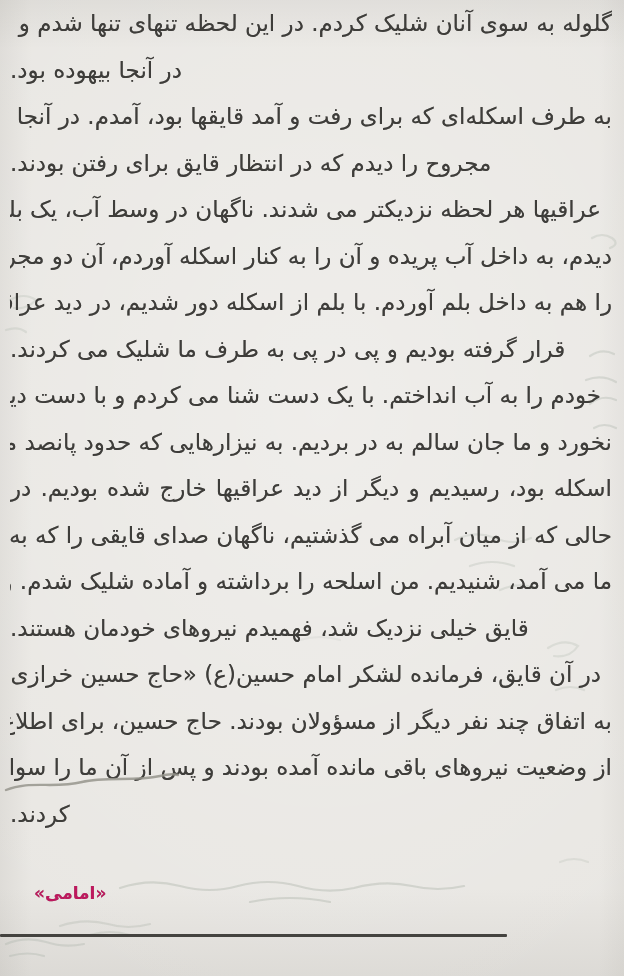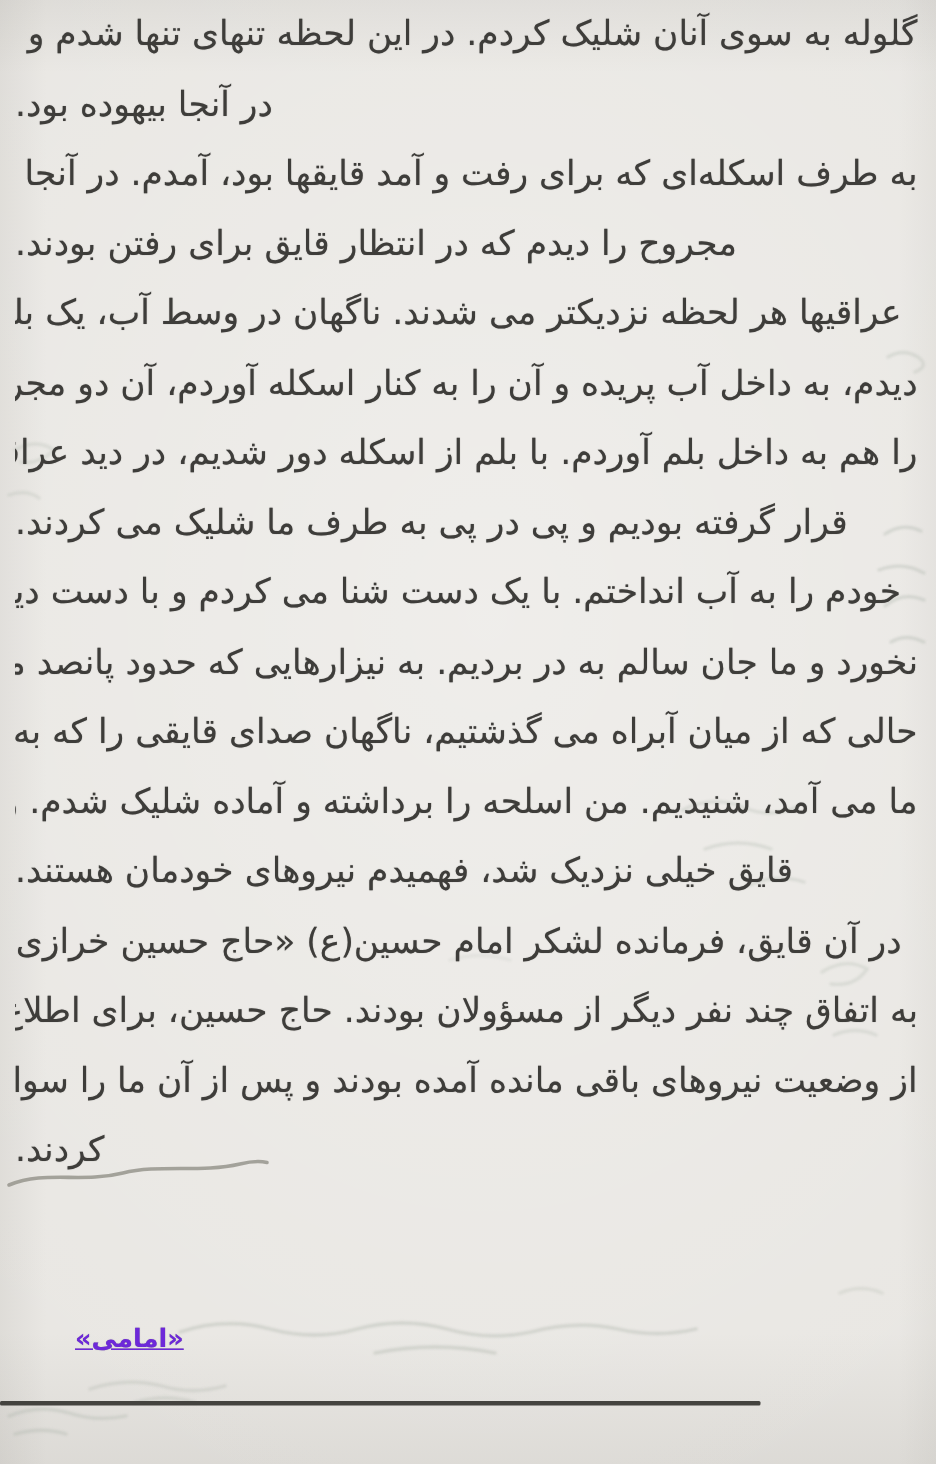--- a/index.html
+++ b/index.html
@@ -29,24 +29,23 @@
   .line{
     height:46.5px;line-height:46.5px;
     font-size:23px;color:#3e3d3a;
     text-shadow:0 0 .6px rgba(62,61,58,.55);
     overflow:hidden;
   }
   .line.full{white-space:nowrap;text-align:justify;text-align-last:justify;-moz-text-align-last:justify;}
   .line.last{text-align:left;}
   .line.indent{padding-right:11px;}
   .attribution{
-    position:absolute;left:50px;top:883px;z-index:3;
-    font-size:17px;font-weight:bold;color:#6d28d9;
+    position:absolute;left:34px;top:883px;z-index:3;
+    font-size:17px;font-weight:bold;color:#be185d;
     text-shadow:0 0 .5px rgba(70,69,68,.5);
-    text-decoration:underline;
   }
   .divider{
     position:absolute;left:0;top:934px;width:507px;height:3px;z-index:3;
     background:#44433f;border-radius:1px;
   }
   .footnote{
     position:absolute;top:980px;right:129px;z-index:3;
     font-size:15.5px;color:#454440;direction:rtl;
     text-shadow:0 0 .4px rgba(69,68,64,.5);
   }
@@ -82,20 +81,21 @@
       <div class="line full">گلوله به سوی آنان شلیک کردم. در این لحظه تنهای تنها شدم و ماندن</div>
       <div class="line last">در آنجا بیهوده بود.</div>
       <div class="line full">به طرف اسکله‌ای که برای رفت و آمد قایقها بود، آمدم. در آنجا دو</div>
       <div class="line last">مجروح را دیدم که در انتظار قایق برای رفتن بودند.</div>
       <div class="line full indent">عراقیها هر لحظه نزدیکتر می شدند. ناگهان در وسط آب، یک بلم</div>
       <div class="line full">دیدم، به داخل آب پریده و آن را به کنار اسکله آوردم، آن دو مجروح</div>
       <div class="line full">را هم به داخل بلم آوردم. با بلم از اسکله دور شدیم، در دید عراقیها</div>
       <div class="line last">قرار گرفته بودیم و پی در پی به طرف ما شلیک می کردند.</div>
       <div class="line full indent">خودم را به آب انداختم. با یک دست شنا می کردم و با دست دیگر</div>
       <div class="line full">نخورد و ما جان سالم به در بردیم. به نیزارهایی که حدود پانصد متری</div>
+      <div class="line full">اسکله بود، رسیدیم و دیگر از دید عراقیها خارج شده بودیم. در</div>
       <div class="line full">حالی که از میان آبراه می گذشتیم، ناگهان صدای قایقی را که به طرف</div>
       <div class="line full">ما می آمد، شنیدیم. من اسلحه را برداشته و آماده شلیک شدم. وقتی</div>
       <div class="line last">قایق خیلی نزدیک شد، فهمیدم نیروهای خودمان هستند.</div>
       <div class="line full indent">در آن قایق، فرمانده لشکر امام حسین(ع) «حاج حسین خرازی»،</div>
       <div class="line full">به اتفاق چند نفر دیگر از مسؤولان بودند. حاج حسین، برای اطلاع</div>
       <div class="line full">از وضعیت نیروهای باقی مانده آمده بودند و پس از آن ما را سوار قایق</div>
       <div class="line last">کردند.</div>
     </div>
 
   <svg class="annot-underline" width="180" height="26" viewBox="0 0 180 26">

